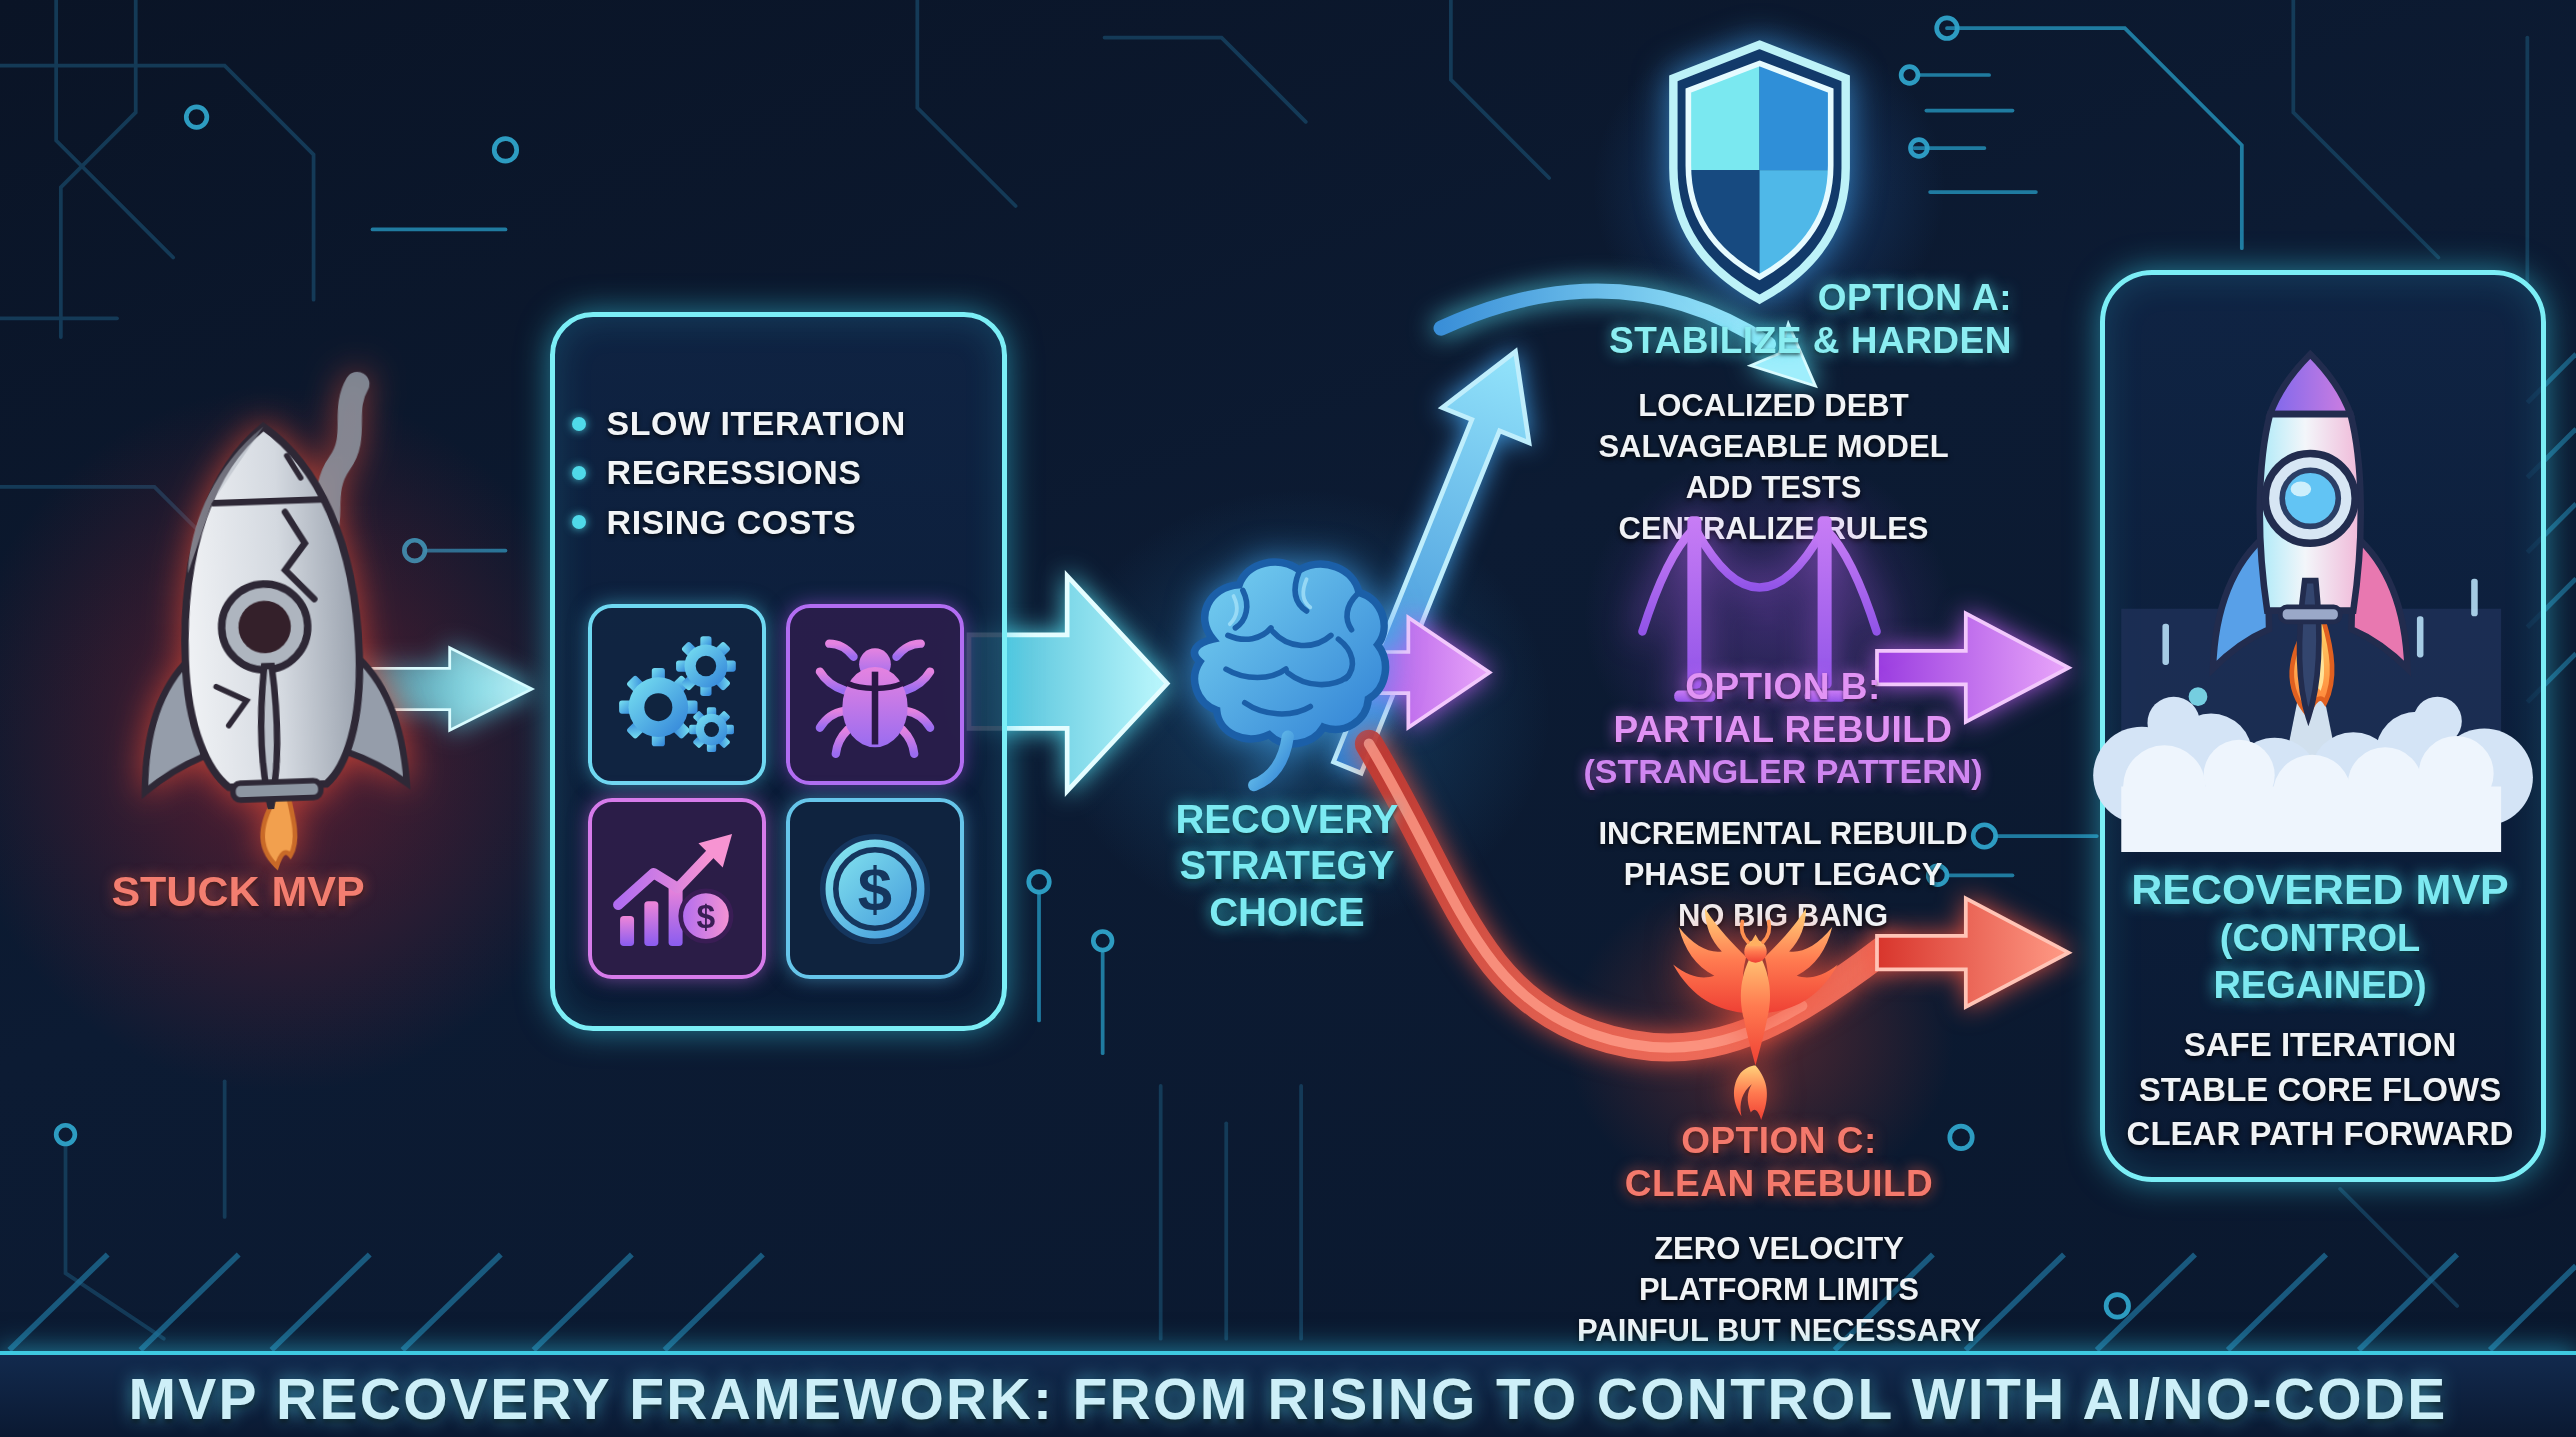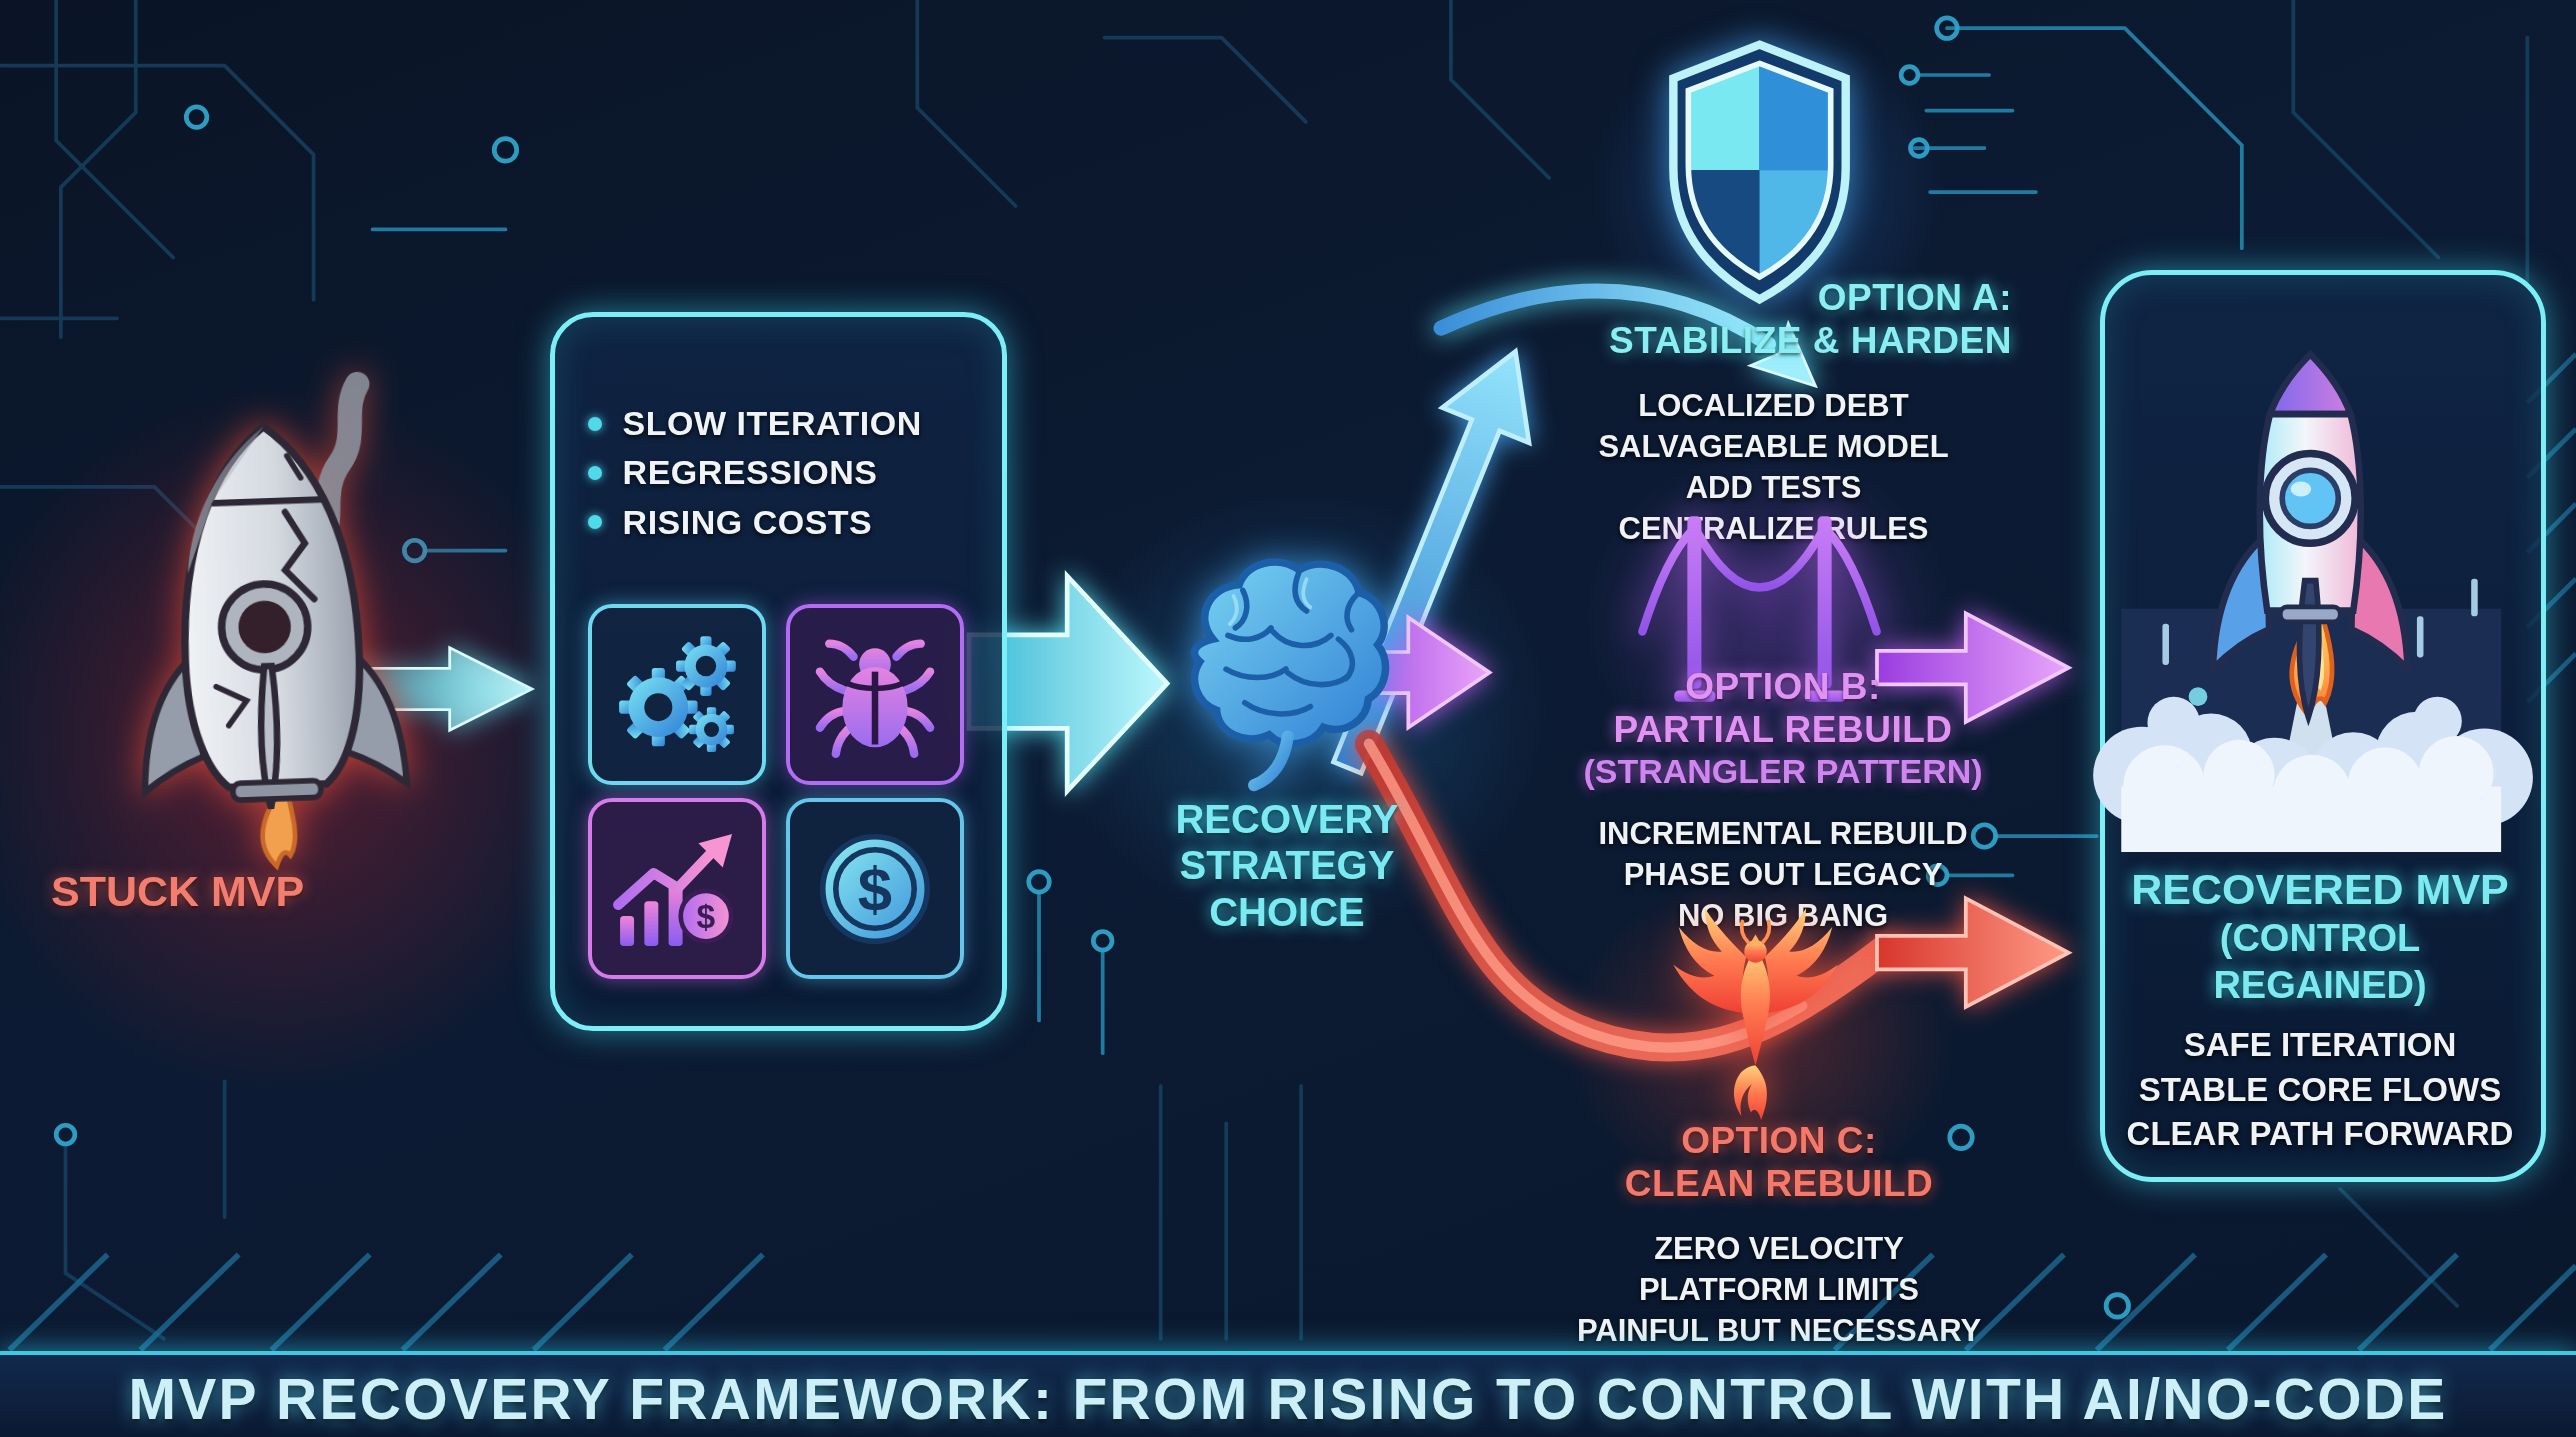--- a/index.html
+++ b/index.html
@@ -26,35 +26,35 @@
   .panel{position:absolute;border:5.6px solid #7beef6;border-radius:43px;
     background:linear-gradient(180deg,rgba(16,38,72,.78),rgba(10,26,52,.85));
     box-shadow:0 0 32px rgba(58,214,238,.55),inset 0 0 37px rgba(58,214,238,.18);}
   .assessment-panel{left:550px;top:312px;width:447px;height:709px;}
   .recovered-panel{left:2100px;top:270px;width:436px;height:902px;border-radius:52px;}
 
   .panel-title{color:#79e9f0;font-weight:bold;text-align:center;
     text-shadow:0 0 15px rgba(64,225,240,.85),0 1.9px 3.7px rgba(0,0,0,.7);}
   .assessment-title{left:562px;top:343px;width:425px;font-size:42px;letter-spacing:0.9px;}
 
-  .bullet-list{left:588px;top:404px;width:393px;}
+  .bullet-list{left:572px;top:404px;width:393px;}
   .bullet-row{display:flex;align-items:center;margin-bottom:10.3px;}
   .bullet-dot{width:14px;height:14px;border-radius:50%;background:#4fd9e9;
     box-shadow:0 0 9.4px rgba(79,217,233,.9);margin-right:20.6px;flex:0 0 auto;}
   .bullet-text{color:#f1f4f7;font-size:34px;font-weight:bold;letter-spacing:0.5px;
     text-shadow:0 1.9px 5.6px rgba(0,0,0,.8);}
 
   .tile{position:absolute;width:170px;height:173px;border-radius:24px;border:4.7px solid;
     display:flex;align-items:center;justify-content:center;}
   .tile-cyan{border-color:#6fd9f2;background:rgba(17,38,66,.88);box-shadow:0 0 19px rgba(80,210,240,.5);}
   .tile-purple{border-color:#b26df2;background:rgba(44,30,76,.88);box-shadow:0 0 19px rgba(170,90,240,.5);}
   .tile-pink{border-color:#d67bea;background:rgba(48,30,74,.88);box-shadow:0 0 19px rgba(210,110,235,.5);}
   .tile-blue{border-color:#66c5ea;background:rgba(16,36,64,.88);box-shadow:0 0 19px rgba(90,190,235,.5);}
 
-  .label-red{color:#f37e70;font-weight:bold;
+  .label-red{color:#f37e70;font-weight:bold;text-align:center;
     text-shadow:0 0 13px rgba(240,100,80,.65),0 1.9px 4.7px rgba(0,0,0,.75);}
   .stuck-label{left:51px;top:867px;width:374px;font-size:43px;line-height:1.14;}
   .stuck-label .sub{font-size:39px;}
 
   .strategy-label{left:1156px;top:796px;width:262px;font-size:40px;line-height:1.16;
     color:#7ceaf2;font-weight:bold;text-align:center;
     text-shadow:0 0 15px rgba(64,225,240,.85),0 1.9px 3.7px rgba(0,0,0,.7);}
 
   .option-block{position:absolute;text-align:center;}
   .opt-heading{font-weight:bold;font-size:37px;line-height:1.16;letter-spacing:0.5px;}

